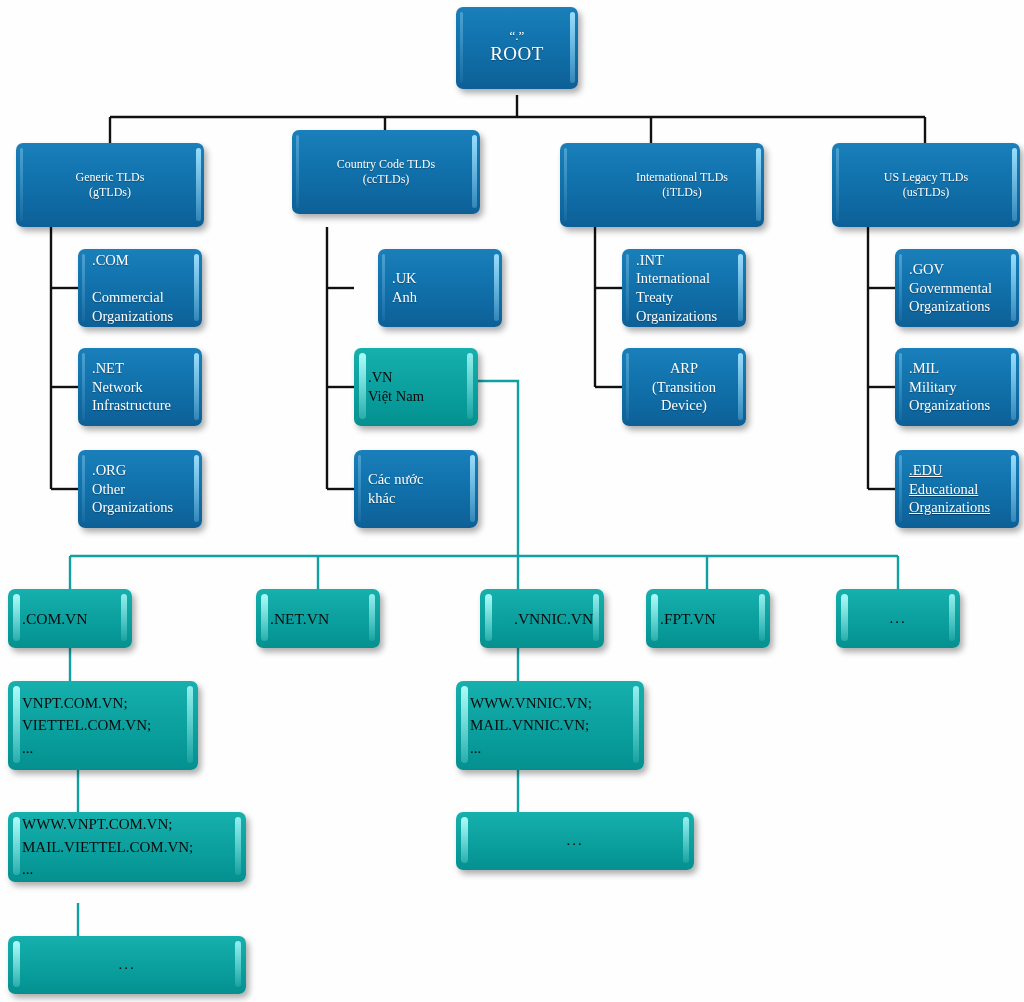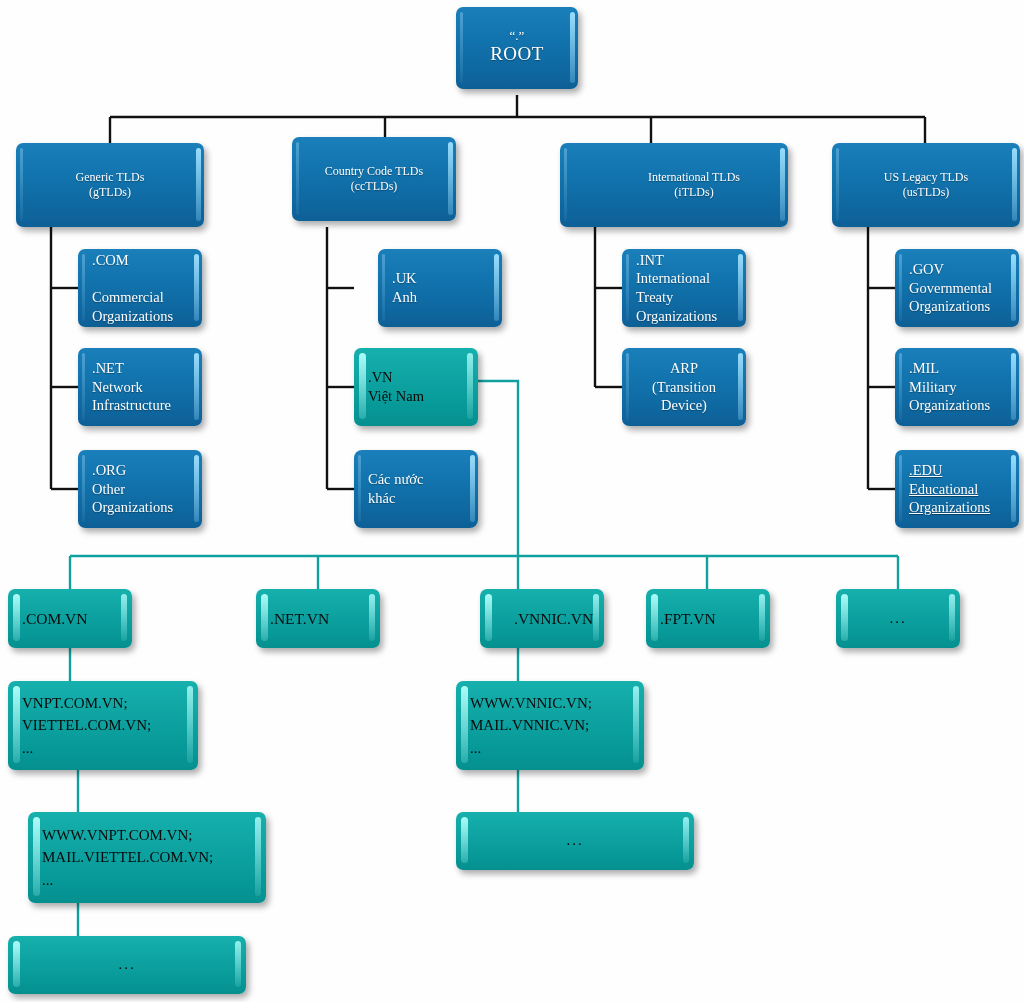--- a/index.html
+++ b/index.html
@@ -153,28 +153,28 @@
     <div class="body-txt ctr t-root">ROOT</div>
   </div>
 
   <div class="node blue" style="left:16px; top:143px; width:188px; height:84px;">
     <span class="edge-hi2"></span>
     <span class="edge-hi"></span>
     <div class="body-txt ctr t-lvl2">Generic TLDs</div>
     <div class="body-txt ctr t-lvl2">(gTLDs)</div>
   </div>
 
-  <div class="node blue" style="left:292px; top:137px; width:164px; height:84px;">
+  <div class="node blue" style="left:292px; top:130px; width:188px; height:84px;">
     <span class="edge-hi2"></span>
     <span class="edge-hi"></span>
     <div class="body-txt ctr t-lvl2">Country Code TLDs</div>
     <div class="body-txt ctr t-lvl2">(ccTLDs)</div>
   </div>
 
-  <div class="node blue" style="left:560px; top:143px; width:228px; height:84px;padding-left:40px;">
+  <div class="node blue" style="left:560px; top:143px; width:204px; height:84px;padding-left:40px;">
     <span class="edge-hi2"></span>
     <span class="edge-hi"></span>
     <div class="body-txt ctr t-lvl2">International TLDs</div>
     <div class="body-txt ctr t-lvl2">(iTLDs)</div>
   </div>
 
   <div class="node blue" style="left:832px; top:143px; width:188px; height:84px;">
     <span class="edge-hi2"></span>
     <span class="edge-hi"></span>
     <div class="body-txt ctr t-lvl2">US Legacy TLDs</div>
@@ -298,21 +298,21 @@
   </div>
 
   <div class="node teal" style="left:8px; top:681px; width:190px; height:89px;">
     <span class="edge-hi"></span>
     <span class="edge-hi2"></span>
     <div class="body-txt lft t-teal-multi">VNPT.COM.VN;
 VIETTEL.COM.VN;
 ...</div>
   </div>
 
-  <div class="node teal" style="left:8px; top:812px; width:238px; height:91px;margin-left:20px;">
+  <div class="node teal" style="left:8px; top:812px; width:238px; height:70px;">
     <span class="edge-hi"></span>
     <span class="edge-hi2"></span>
     <div class="body-txt lft t-teal-multi">WWW.VNPT.COM.VN;
 MAIL.VIETTEL.COM.VN;
 ...</div>
   </div>
 
   <div class="node teal" style="left:8px; top:936px; width:238px; height:58px;">
     <span class="edge-hi"></span>
     <span class="edge-hi2"></span>

